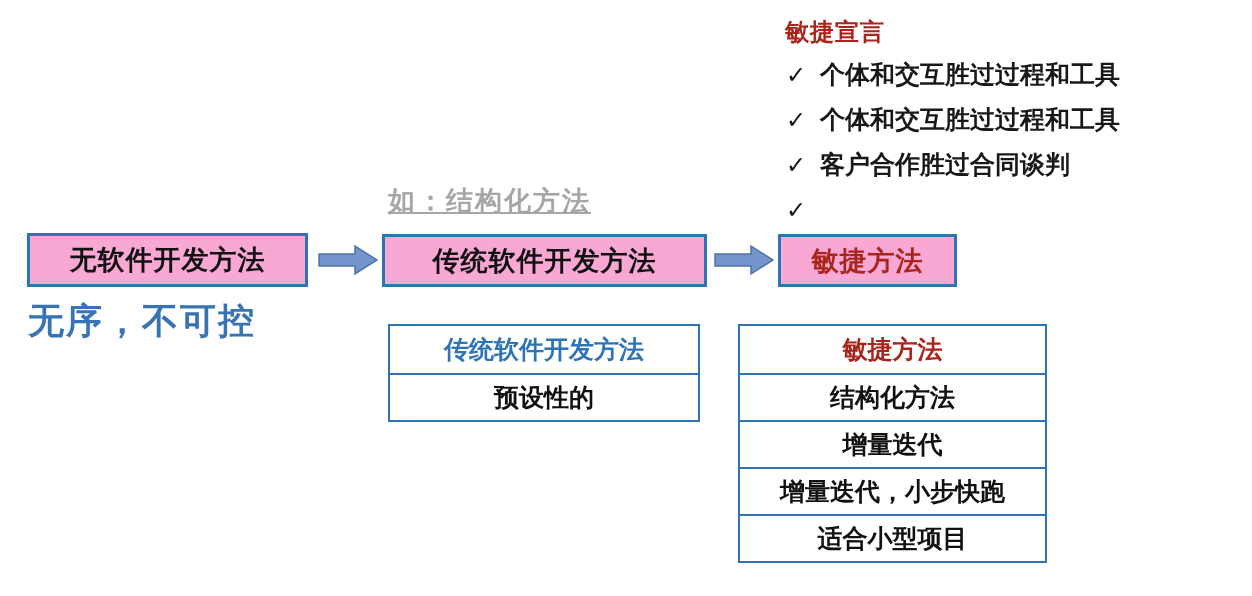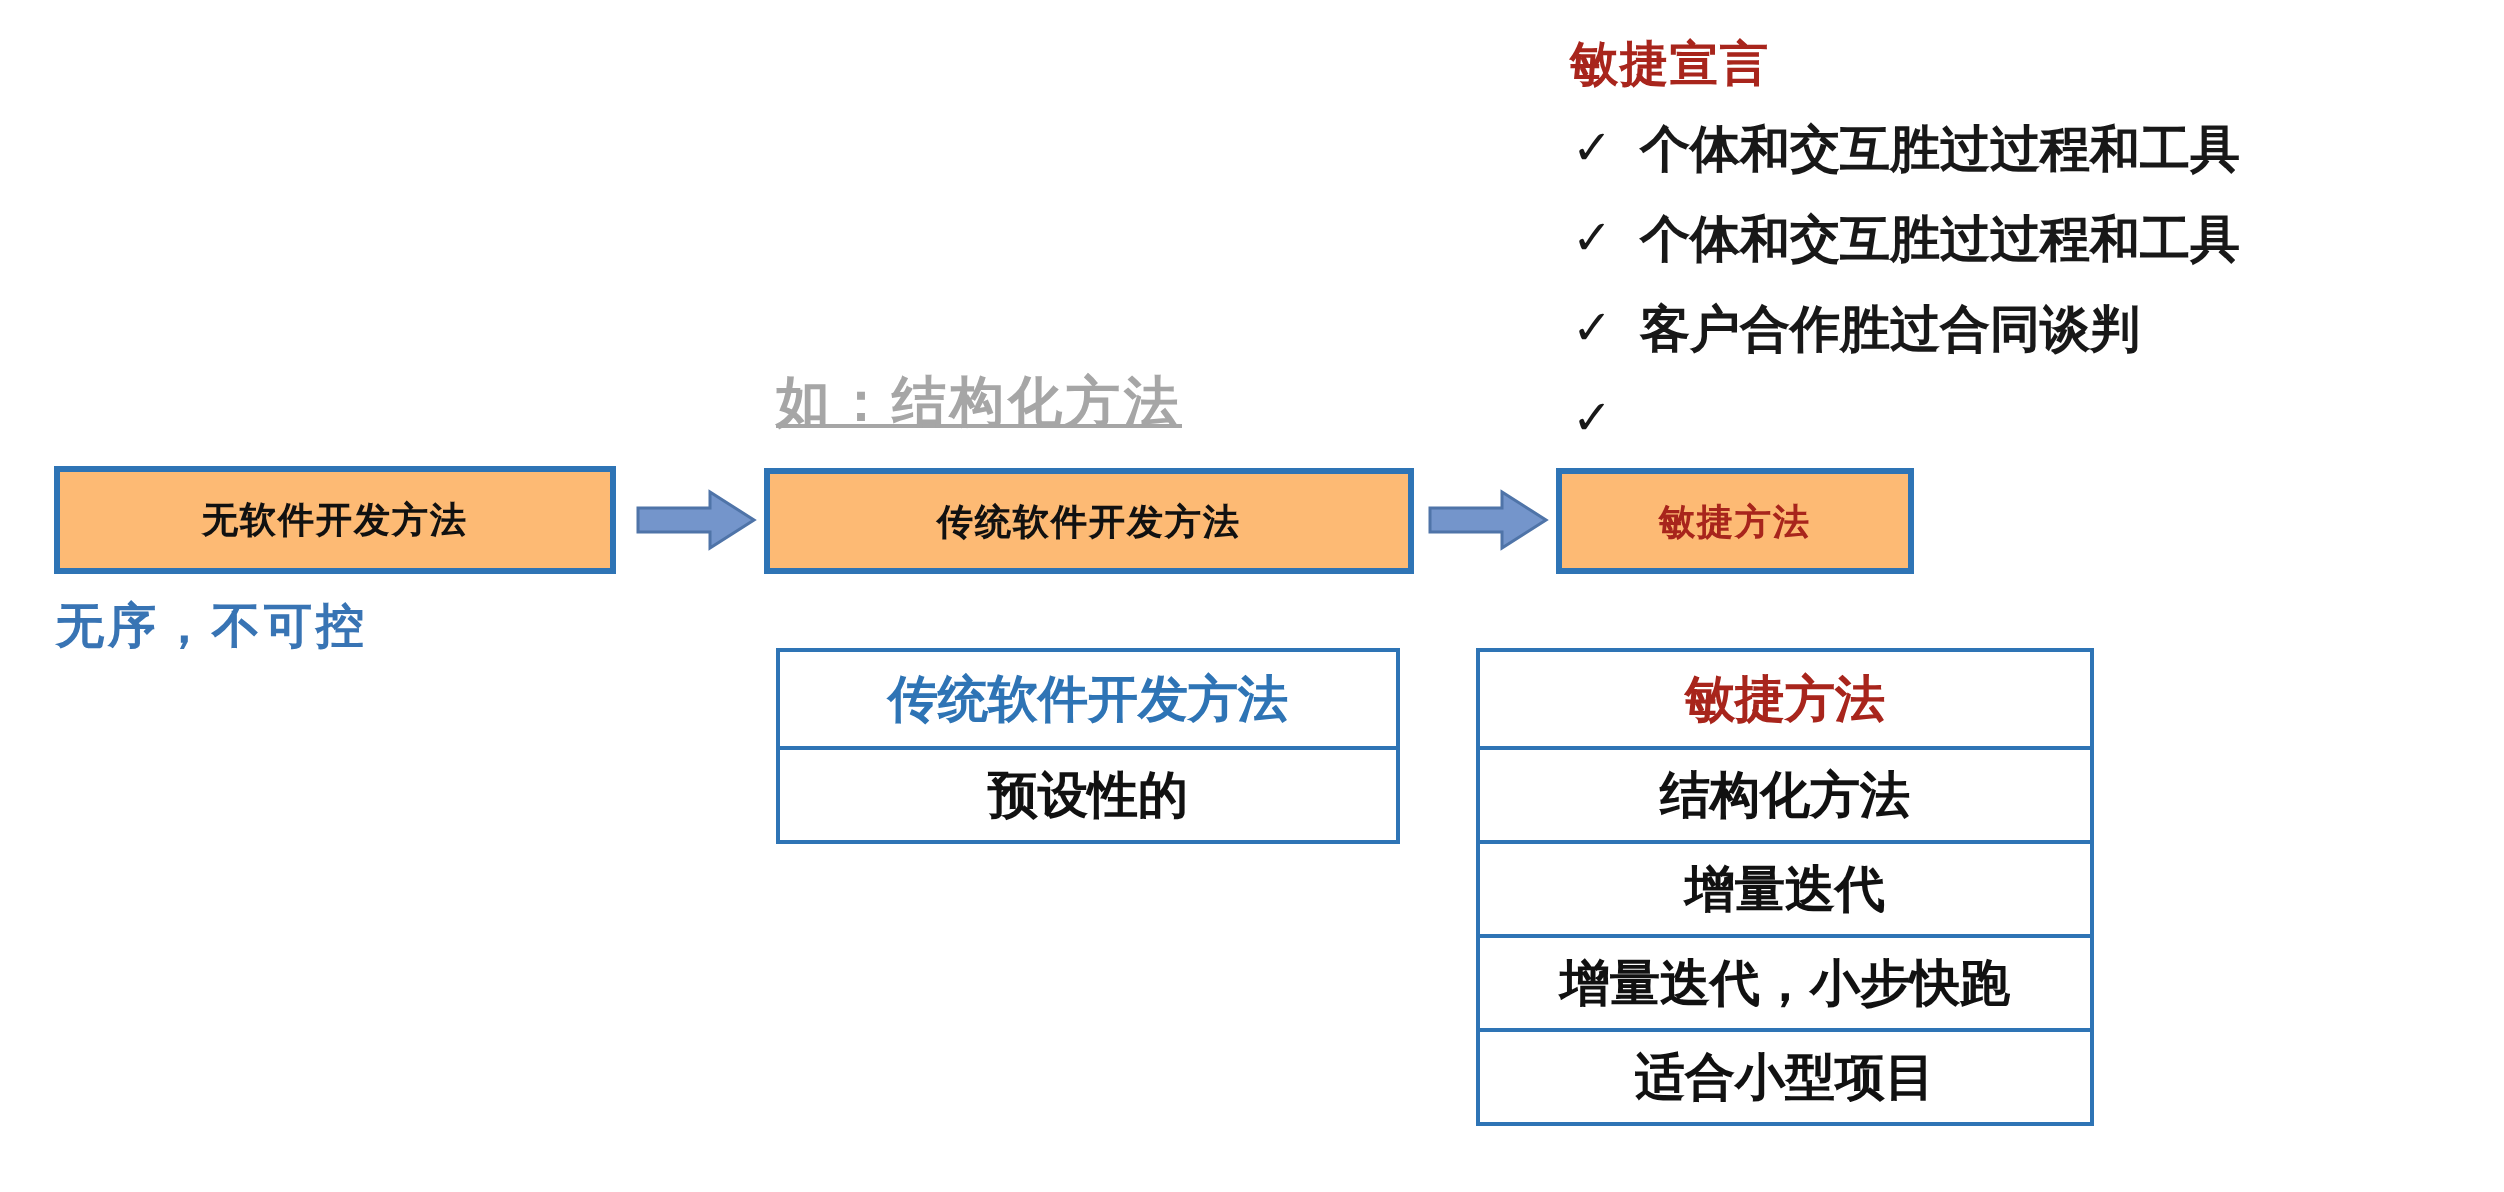--- a/index.html
+++ b/index.html
@@ -30,38 +30,38 @@
   .note {
     left: 388px; top: 183px;
     font-size: 27px; font-weight: bold; color: #A6A6A6;
     letter-spacing: 2px;
     text-decoration: underline;
   }
 
   
   .flow-box {
     border: 3px solid #2E74B5;
-    background: #fdba74;
+    background: #f9a8d4;
     display: flex; align-items: center; justify-content: center;
-    font-size: 18px; font-weight: bold; color: #111111;
+    font-size: 27px; font-weight: bold; color: #111111;
     letter-spacing: 1px;
     white-space: nowrap;
   }
   .box1 { left: 27px;  top: 233px; width: 281px; height: 54px; }
   .box2 { left: 382px; top: 234px; width: 325px; height: 53px; }
   .box3 { left: 778px; top: 234px; width: 179px; height: 53px; }
   .box3 { color: #A8251C; }
 
   .arrow1 { left: 317px; top: 244px; }
   .arrow2 { left: 713px; top: 244px; }
 
   
   .caption {
     left: 28px; top: 297px;
-    font-size: 24px; font-weight: bold; color: #3874B4;
+    font-size: 36px; font-weight: bold; color: #3874B4;
     letter-spacing: 2px;
   }
 
   
   .cmp-table {
     border: 2px solid #2E74B5;
     background: #ffffff;
   }
   .table1 { left: 388px; top: 324px; width: 312px; }
   .table2 { left: 738px; top: 324px; width: 309px; }

